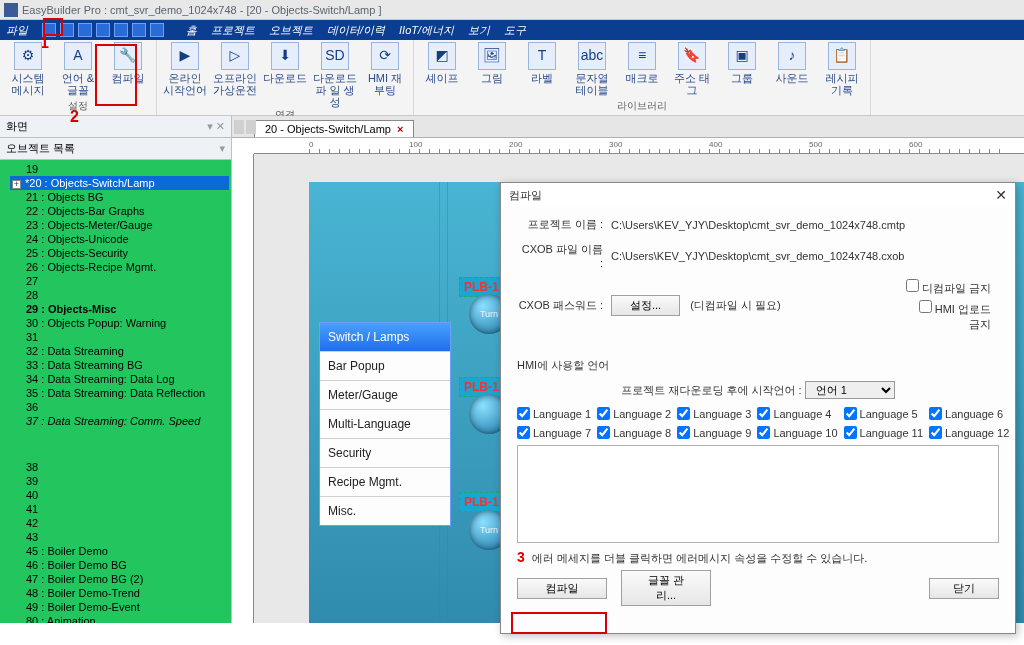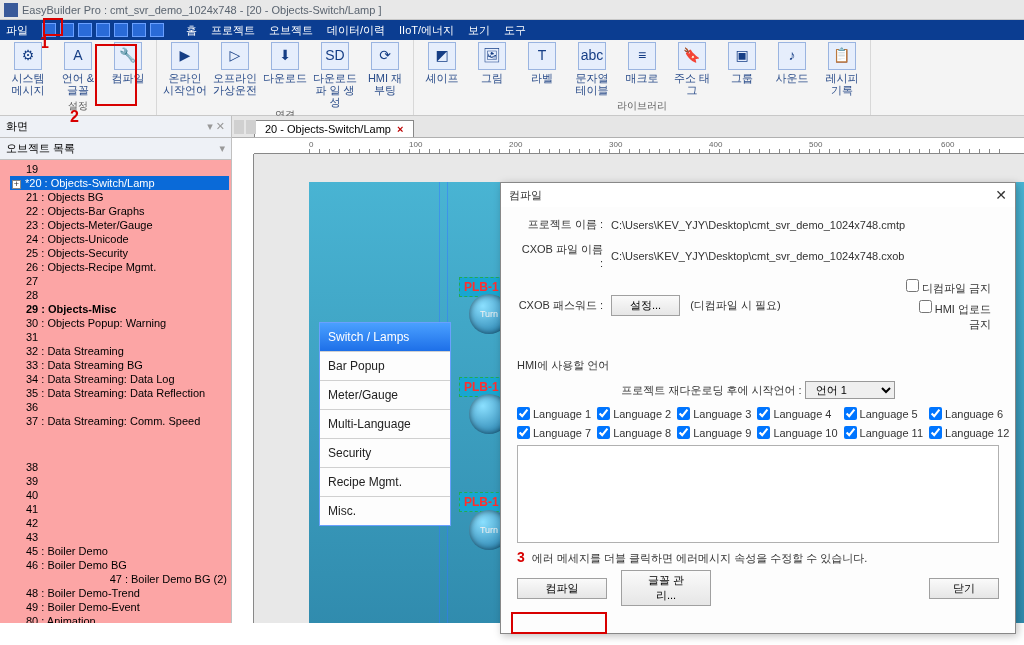--- a/index.html
+++ b/index.html
@@ -4,38 +4,38 @@
 <style>
   * { box-sizing: border-box; margin: 0; padding: 0; font-family: "Malgun Gothic", "Segoe UI", Tahoma, sans-serif; }
   body { width: 1024px; height: 645px; overflow: hidden; background: #fff; font-size: 11px; }
 
   .titlebar { height: 20px; background: #e8e8e8; border-bottom: 1px solid #c8c8c8; display:flex; align-items:center; padding-left:4px; color:#5a6470; }
   .titlebar .ic { width:14px; height:14px; background:#3a5a9a; margin-right:4px; display:inline-block; }
 
   .menubar { height: 20px; background: #0b3d91; color:#fff; display:flex; align-items:center; padding-left:6px; gap:14px; font-size:11px; }
   .menubar .qab { display:flex; gap:4px; margin-right:8px; }
   .menubar .qab span { width:14px; height:14px; background:#2a6bd8; display:inline-block; border:1px solid #6aa0ff; }
-  .menubar .item { cursor:default; }
+  .menubar .item { cursor:default;font-style:italic; }
 
   .ribbon { height: 76px; background:#f4f4f4; border-bottom:1px solid #c8c8c8; display:flex; }
   .ribbon-group { border-right:1px solid #d8d8d8; padding:2px 6px 0 6px; display:flex; flex-direction:column; justify-content:space-between; position:relative; }
   .ribbon-group .btns { display:flex; gap:6px; }
   .ribbon-btn { display:flex; flex-direction:column; align-items:center; width:44px; cursor:default; font-size:11px; color:#2b4d8a; text-align:center; line-height:1.1; }
   .ribbon-btn .ico { width:28px; height:28px; background:#e6eefc; border:1px solid #9ab4e0; margin-bottom:2px; display:flex; align-items:center; justify-content:center; font-size:14px; color:#163e85; }
   .ribbon-group .glabel { text-align:center; font-size:10px; color:#5a5a5a; padding-bottom:2px; }
 
   .hl1 { position:absolute; border:2px solid #d80000; }
 
   .main { display:flex; height: calc(645px - 20px - 20px - 22px - 76px); }
 
   
   .leftpane { width:232px; border-right:1px solid #c0c0c0; display:flex; flex-direction:column; }
   .panel-head { background:#eef1f6; border-bottom:1px solid #c0c0c0; padding:3px 6px; display:flex; justify-content:space-between; align-items:center; font-size:11px; }
   .panel-head .pin { color:#999; }
-  .tree { flex:1; overflow:auto; background:#fca5a5; font-size:11px; padding:2px 2px 2px 10px; }
+  .tree { flex:1; overflow:auto; background:#22c55e; font-size:11px; padding:2px 2px 2px 10px; }
   .tree .node { padding:1px 2px; white-space:nowrap; cursor:default; }
   .tree .node.sel { background:#0a6ad8; color:#fff; }
   .tree .expander { display:inline-block; width:9px; height:9px; border:1px solid #888; text-align:center; line-height:7px; font-size:9px; margin-right:4px; background:#fff; color:#333; }
 
   
   .canvaswrap { flex:1; position:relative; background:#fff; overflow:hidden; }
   .tabbar2 { height:22px; background:#e6e6e6; display:flex; align-items:flex-end; border-bottom:1px solid #b0b0b0; padding-left:22px; position:relative; }
   .tabbar2 .navarr { position:absolute; left:2px; top:4px; display:flex; gap:2px; }
   .tabbar2 .navarr span { width:10px; height:14px; background:#d0d0d0; display:inline-block; }
   .doctab { background:#fff; border:1px solid #888; border-bottom:none; padding:2px 10px; font-size:11px; display:flex; align-items:center; gap:6px; }
@@ -225,30 +225,30 @@
         <div class="node" style="padding-left: 16px;"><span>27</span></div>
         <div class="node" style="padding-left: 16px;"><span>28</span></div>
         <div class="node" style="padding-left: 16px; font-weight: bold;"><span>29 : Objects-Misc</span></div>
         <div class="node" style="padding-left: 16px;"><span>30 : Objects Popup: Warning</span></div>
         <div class="node" style="padding-left: 16px;"><span>31</span></div>
         <div class="node" style="padding-left: 16px;"><span>32 : Data Streaming</span></div>
         <div class="node" style="padding-left: 16px;"><span>33 : Data Streaming BG</span></div>
         <div class="node" style="padding-left: 16px;"><span>34 : Data Streaming: Data Log</span></div>
         <div class="node" style="padding-left: 16px;"><span>35 : Data Streaming: Data Reflection</span></div>
         <div class="node" style="padding-left: 16px;"><span>36</span></div>
-        <div class="node" style="padding-left: 16px;"><span>37 : Data Streaming: Comm. Speed</span></div>
+        <div class="node" style="padding-left: 16px; font-style: italic;"><span>37 : Data Streaming: Comm. Speed</span></div>
         <div class="node" style="padding-left: 16px; margin-top: 32px;"><span>38</span></div>
         <div class="node" style="padding-left: 16px;"><span>39</span></div>
         <div class="node" style="padding-left: 16px;"><span>40</span></div>
         <div class="node" style="padding-left: 16px;"><span>41</span></div>
         <div class="node" style="padding-left: 16px;"><span>42</span></div>
         <div class="node" style="padding-left: 16px;"><span>43</span></div>
         <div class="node" style="padding-left: 16px;"><span>45 : Boiler Demo</span></div>
         <div class="node" style="padding-left: 16px;"><span>46 : Boiler Demo BG</span></div>
-        <div class="node" style="padding-left: 16px; text-align: right;"><span>47 : Boiler Demo BG (2)</span></div>
+        <div class="node" style="padding-left: 16px;"><span>47 : Boiler Demo BG (2)</span></div>
         <div class="node" style="padding-left: 16px;"><span>48 : Boiler Demo-Trend</span></div>
         <div class="node" style="padding-left: 16px;"><span>49 : Boiler Demo-Event</span></div>
         <div class="node" style="padding-left: 16px;"><span>80 : Animation</span></div>
         <div class="node" style="padding-left: 16px;"><span>51 : Animation BG</span></div>
       </div>
   </div>
 
   <div class="canvaswrap">
     <div class="tabbar2">
       <div class="navarr">
@@ -321,21 +321,21 @@
         <i style="left: 555px;"></i>
         <i style="left: 565px;"></i>
         <i style="left: 575px;"></i>
         <i style="left: 585px;"></i>
         <i style="left: 595px;"></i>
         <i style="left: 605px;"></i>
         <i style="left: 615px;"></i>
         <i style="left: 625px;"></i>
         <i style="left: 635px;"></i>
         <i style="left: 645px;"></i>
-        <span style="left: 687px;">600</span>
+        <span style="left: 655px;">600</span>
         <i style="left: 655px;"></i>
         <i style="left: 665px;"></i>
         <i style="left: 675px;"></i>
         <i style="left: 685px;"></i>
         <i style="left: 695px;"></i>
         <i style="left: 705px;"></i>
         <i style="left: 715px;"></i>
         <i style="left: 725px;"></i>
         <i style="left: 735px;"></i>
         <i style="left: 745px;"></i>

